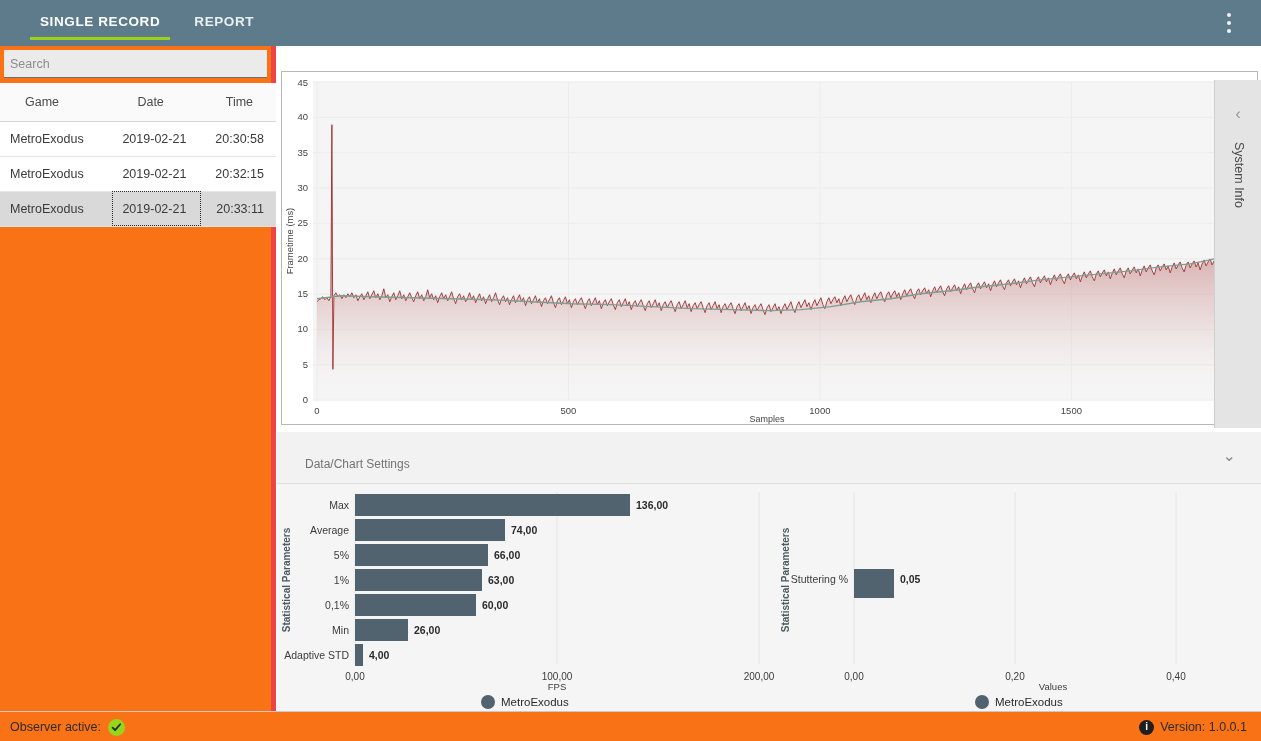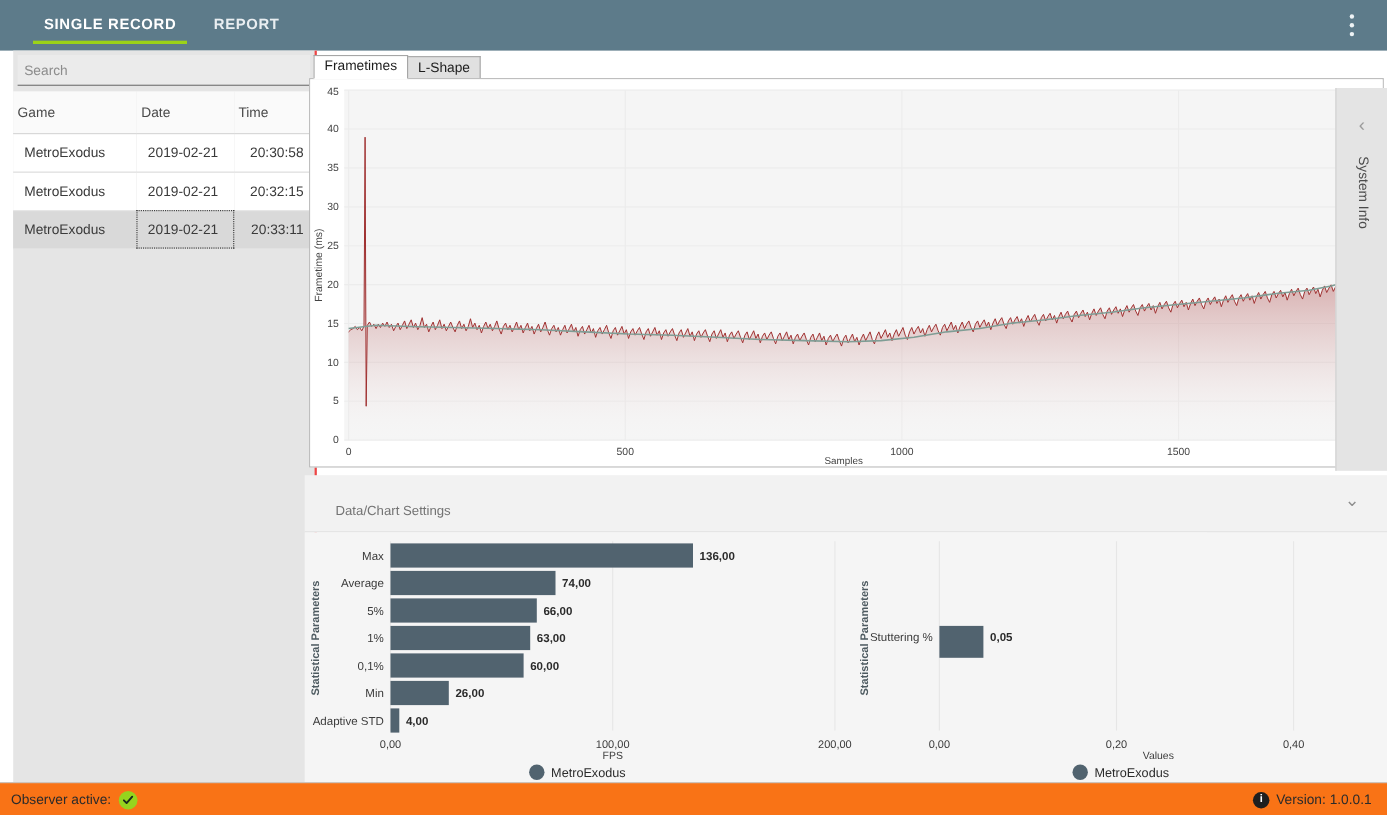--- a/index.html
+++ b/index.html
@@ -37,44 +37,44 @@
   .menu-dots {
     position: absolute; right: 22px; top: 12px;
     width: 20px; height: 22px; cursor: pointer;
     display: flex; flex-direction: column; align-items: center; justify-content: space-between;
     padding: 1px 0;
   }
   .menu-dots i { display: block; width: 4px; height: 4px; border-radius: 50%; background: #eef3f5; }
 
   
   .sidebar {
-    position: absolute; left: 12px; top: 46px; width: 276px; height: 665px;
-    background: #e5e5e5;
-    border-right: 2px solid #ef4444;
+    position: absolute; left: 0; top: 46px; width: 276px; height: 665px;
+    background: #f97316;
+    border-right: 5px solid #ef4444;
   }
   .search-wrap {
     height: 28px; margin: 4px 4px 0 4px;
     background: #ebebeb;
     border-bottom: 1px solid #6f6f6f;
     display: flex; align-items: center;
   }
   .search-input {
     width: 100%; height: 26px; border: none; outline: none; background: transparent;
     font-family: "Liberation Sans", sans-serif; font-size: 12.5px; color: #333;
     padding: 0 6px;
   }
   .search-input::placeholder { color: #8c8c8c; }
 
   .tbl { width: 276px; border-collapse: collapse; table-layout: fixed; margin-top: 5px; }
   .tbl col.c1 { width: 112px; }
   .tbl col.c2 { width: 88px; }
   .tbl col.c3 { width: 75px; }
   .tbl th {
     text-align: left; font-weight: normal; font-size: 12.5px; color: #4a4a4a;
-    height: 38px; padding: 0 4px; background: #fafafa;
+    height: 38px; padding: 0 25px; background: #fafafa;
     border-bottom: 1px solid #d6d6d6;
   }
   .tbl td {
     font-size: 12.5px; color: #3a3a3a; height: 35px; padding: 0 10px;
     border-bottom: 1px solid #e6e6e6; background: #ffffff;
     white-space: nowrap; overflow: hidden;
   }
   .tbl td.num { text-align: right; padding-right: 12px; }
   .tbl tr.selected td { background: #d9d9d9; }
   .tbl tr.selected td.focuscell {
@@ -216,28 +216,20 @@
         <tr class="selected">
           <td>MetroExodus</td>
           <td class="focuscell">2019-02-21</td>
           <td class="num">20:33:11</td>
         </tr>
       </tbody>
     </table>
   </div>
 
   <div class="chart-panel">
-    <div class="chart-tabs">
-      <div class="ctab active">
-        <span>Frametimes</span>
-      </div>
-      <div class="ctab">
-        <span>L-Shape</span>
-      </div>
-    </div>
 
     <div class="chart-frame">
       <svg class="ft-plot" viewBox="0 0 977 354" preserveAspectRatio="none">
         <defs>
           <linearGradient id="ftfill" x1="0" y1="0" x2="0" y2="1">
             <stop offset="0%" stop-color="#9e2f2f" stop-opacity="0.88"></stop>
             <stop offset="35%" stop-color="#b05252" stop-opacity="0.62"></stop>
             <stop offset="70%" stop-color="#d09c9c" stop-opacity="0.30"></stop>
             <stop offset="100%" stop-color="#ffffff" stop-opacity="0.04"></stop>
           </linearGradient>

